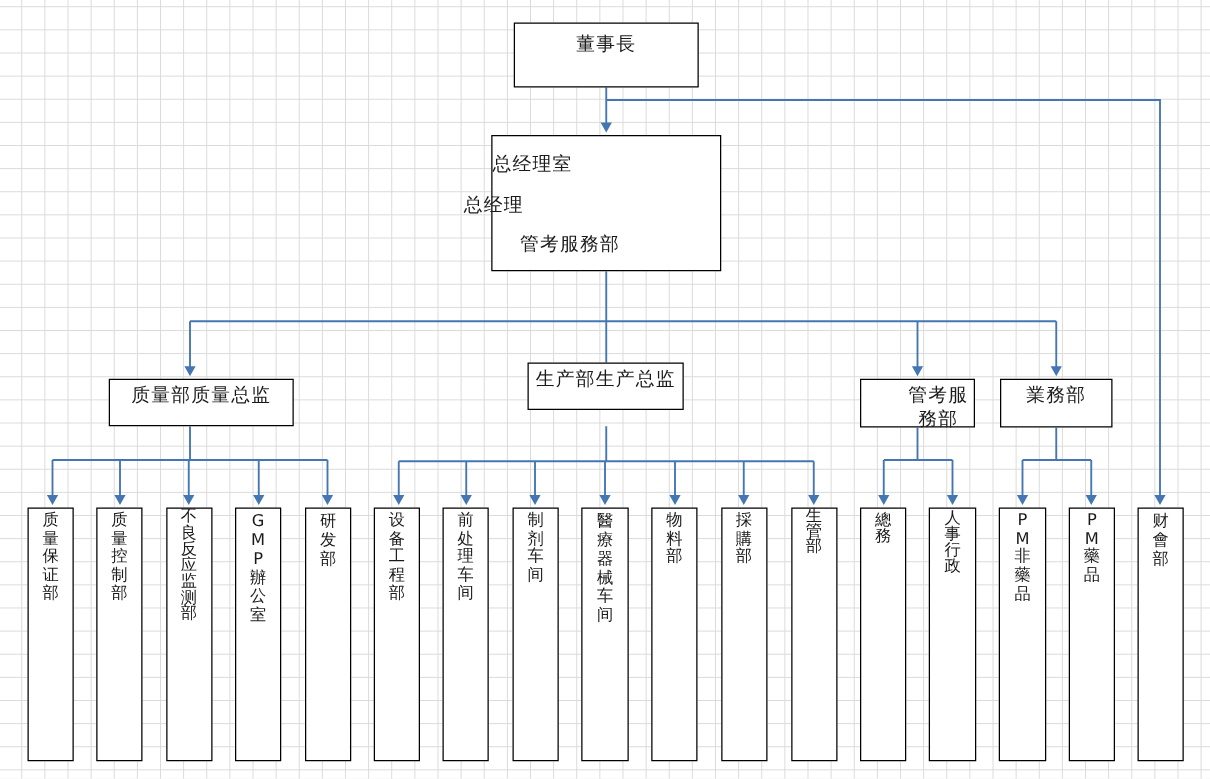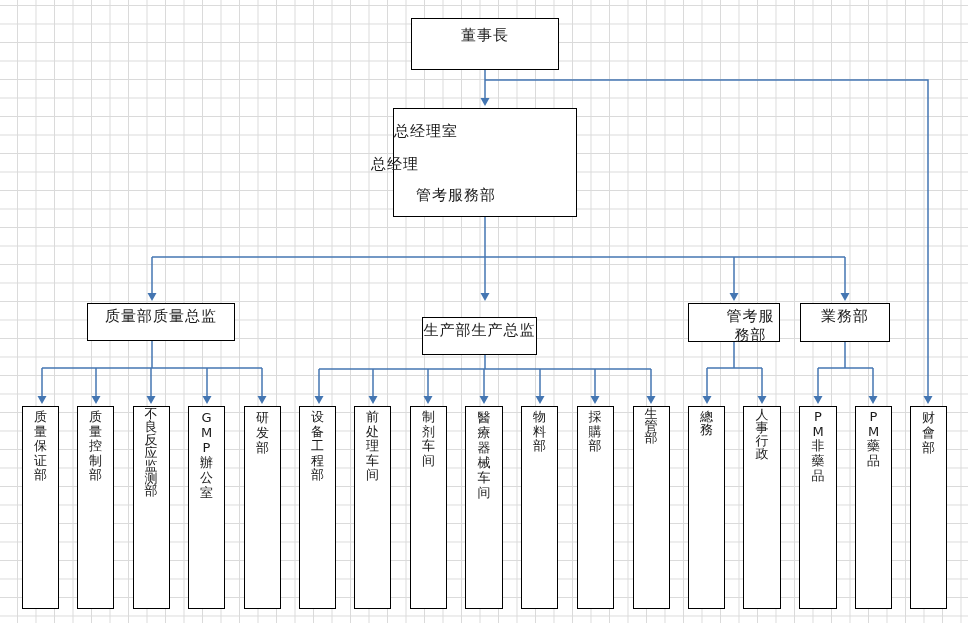--- a/index.html
+++ b/index.html
@@ -122,21 +122,21 @@
         <span class="node-label">董事長</span>
       </div>
       <div class="node h-box" style="left: 393px; top: 108px; width: 184px; height: 109px;">
         <div class="gm-line" style="top: 13px; transform: translateX(0px);">总经理室</div>
         <div class="gm-line" style="top: 46px; transform: translateX(-23px);">总经理</div>
         <div class="gm-line" style="top: 77px; transform: translateX(22px);">管考服務部</div>
       </div>
       <div class="node h-box" style="left: 87px; top: 303px; width: 148px; height: 38px;">
         <span class="node-label">质量部质量总监</span>
       </div>
-      <div class="node h-box" style="left: 422px; top: 317px; width: 115px; height: 38px;">
+      <div class="node h-box" style="left: 422px; top: 290px; width: 125px; height: 38px;">
         <span class="node-label">生产部生产总监</span>
       </div>
       <div class="node h-box" style="left: 688px; top: 303px; width: 92px; height: 39px; padding-left: 33px;">
         <span class="node-label">管考服務部</span>
       </div>
       <div class="node h-box" style="left: 800px; top: 303px; width: 90px; height: 39px;">
         <span class="node-label">業務部</span>
       </div>
       <div class="node v-box" style="left: 22px; top: 406px; width: 37px; height: 203px;">
         <span class="node-label" style="line-height: 14.5px;">质

